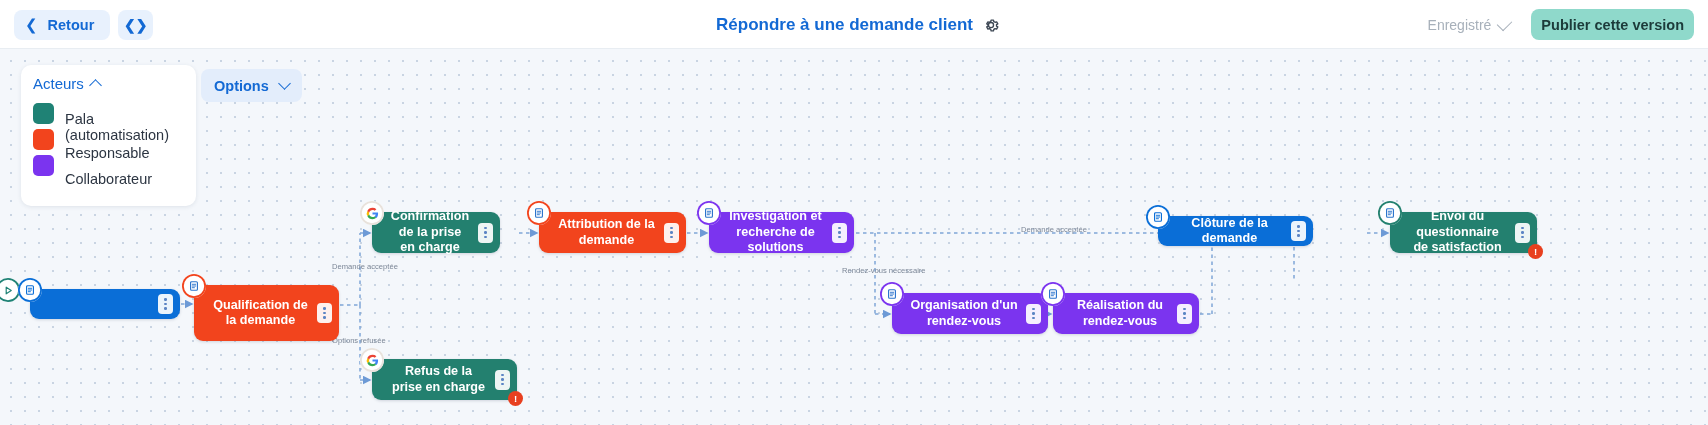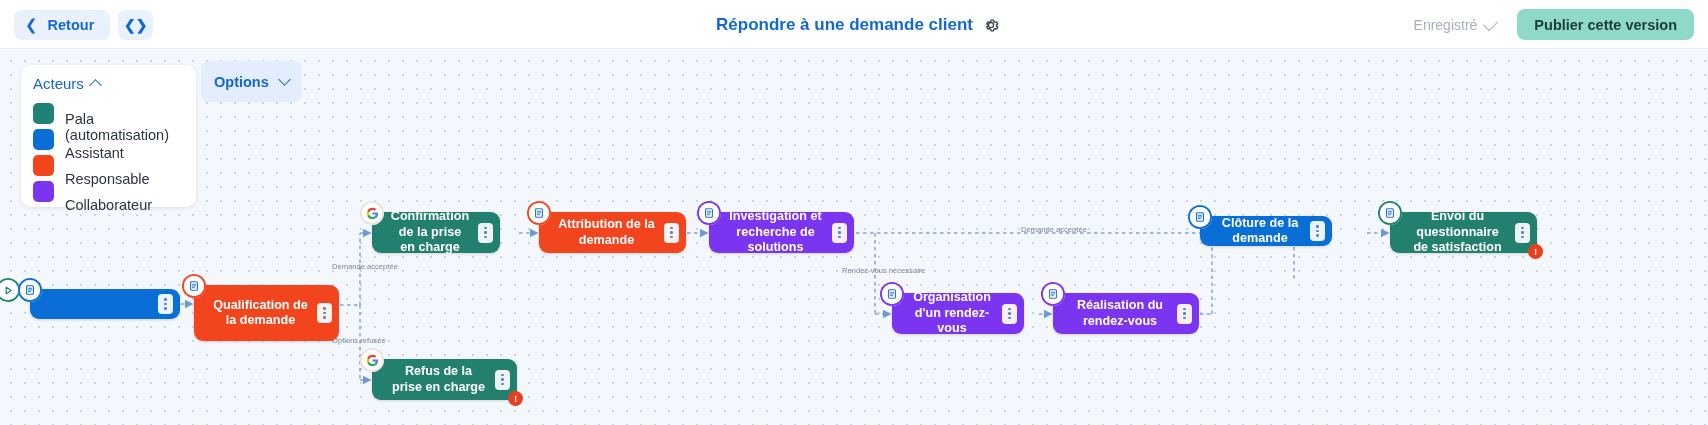--- a/index.html
+++ b/index.html
@@ -39,55 +39,55 @@
   .gear { width: 18px; height: 18px; pointer-events: auto; cursor: pointer; display:block; }
   .hdr-right {
     position: absolute; right: 14px; top: 0; height: 49px;
     display: flex; align-items: center; gap: 20px;
   }
   .saved { display: flex; align-items: center; gap: 7px; color: #a7b0ba; font-size: 14px; }
   .check { width: 13px; height: 9px; border-left: 1.6px solid #a7b0ba; border-bottom: 1.6px solid #a7b0ba;
            transform: rotate(-45deg); margin-bottom: 3px; }
   .btn-publish {
     background: #8fd9cb; color: #1c3b3a; border: none; border-radius: 8px;
-    height: 31px; padding: 0 17px; font-size: 14.5px; font-weight: 700;
+    height: 31px; padding: 0 10px; font-size: 14.5px; font-weight: 700;
     font-family: "Liberation Sans", sans-serif; cursor: pointer;
   }
 
   
   .canvas {
     position: absolute; left: 0; top: 49px; width: 1708px; height: 376px;
     background-color: #f4f7fb;
     background-image: radial-gradient(#c9d4e2 1px, transparent 1.1px);
     background-size: 14px 14px; background-position: 4px 5px;
     overflow: hidden;
   }
 
   
   .legend {
     position: absolute; left: 21px; top: 16px; width: 175px;
-    background: #fff; border-radius: 10px; padding: 10px 12px 3px 12px;
+    background: #fff; border-radius: 10px; padding: 10px 12px 28px 12px;
     box-shadow: 0 1px 4px rgba(30,50,80,.10);
   }
   .legend-hd { display: flex; align-items: center; gap: 7px; color: #1369d4;
                font-size: 15px; font-weight: 400; margin-bottom: 8px; cursor: pointer; }
   .caret-up { width: 9px; height: 9px; border-left: 1.7px solid #1369d4; border-top: 1.7px solid #1369d4;
               transform: rotate(45deg); margin-top: 4px; }
   .caret-dn { width: 9px; height: 9px; border-right: 1.7px solid #1369d4; border-bottom: 1.7px solid #1369d4;
               transform: rotate(45deg); margin-bottom: 4px; }
   .lg-row { display: flex; align-items: center; gap: 11px; height: 26px; }
   .sw { width: 21px; height: 21px; border-radius: 5px; flex: none; }
   .lg-label { font-size: 14.5px; color: #2c3542; margin-top: 28px; }
 
   
   .btn-options {
-    position: absolute; left: 201px; top: 12px;
+    position: absolute; left: 201px; top: 20px;
     display: flex; align-items: center; gap: 11px;
     background: #e3edfb; color: #1369d4; border: none; border-radius: 8px;
-    height: 41px; padding: 9px 13px; font-size: 14.5px; font-weight: 700;
+    height: 33px; padding: 9px 13px; font-size: 14.5px; font-weight: 700;
     font-family: "Liberation Sans", sans-serif; cursor: pointer;
   }
 
   
   .node {
     position: absolute; border-radius: 9px; color: #fff;
     display: flex; align-items: center; justify-content: center;
     text-align: center; font-size: 12.6px; font-weight: 700; line-height: 1.22;
     padding: 0 30px 0 18px; cursor: pointer;
     box-shadow: 0 1px 3px rgba(25,40,70,.16);
@@ -193,24 +193,20 @@
   <div class="legend">
     <div class="legend-hd">
       <span>Acteurs</span>
       <span class="caret-up"></span>
     </div>
     <div class="lg-row">
       <span class="sw" style="background:#1f8275"></span>
       <span class="lg-label">Pala (automatisation)</span>
     </div>
     <div class="lg-row">
-      <span class="sw" style="background:#0a6ed7"></span>
-      <span class="lg-label">Assistant</span>
-    </div>
-    <div class="lg-row">
       <span class="sw" style="background:#f2441d"></span>
       <span class="lg-label">Responsable</span>
     </div>
     <div class="lg-row">
       <span class="sw" style="background:#7b34ef"></span>
       <span class="lg-label">Collaborateur</span>
     </div>
   </div>
 
   <button class="btn-options">
@@ -297,21 +293,21 @@
         </svg>
     </span>
     <span class="lbl">Attribution de la demande</span>
     <span class="kebab">
         <i></i>
         <i></i>
         <i></i>
       </span>
   </div>
 
-  <div class="node" style="left:892px;top:244px;width:132px;height:41px;background:#7b34ef">
+  <div class="node" style="left:892px;top:244px;width:156px;height:41px;background:#7b34ef">
     <span class="badge badge-doc" style="--bc:#7b34ef">
       <svg width="12" height="12" viewBox="0 0 14 14">
           <rect x="3" y="2" width="8" height="10" rx="1.2" fill="none" stroke="#2b74cc" stroke-width="1.3"></rect>
           <path d="M5 5h4M5 7h4M5 9h2.5" stroke="#2b74cc" stroke-width="1.1" stroke-linecap="round"></path>
         </svg>
     </span>
     <span class="lbl">Organisation d'un rendez-vous</span>
     <span class="kebab">
         <i></i>
         <i></i>
@@ -327,21 +323,21 @@
         </svg>
     </span>
     <span class="lbl">Réalisation du rendez-vous</span>
     <span class="kebab">
         <i></i>
         <i></i>
         <i></i>
       </span>
   </div>
 
-  <div class="node" style="left:1200px;top:167px;width:132px;height:30px;background:#0a6ed7">
+  <div class="node" style="left:1158px;top:167px;width:155px;height:30px;background:#0a6ed7">
     <span class="badge badge-doc" style="--bc:#0a6ed7">
       <svg width="12" height="12" viewBox="0 0 14 14">
           <rect x="3" y="2" width="8" height="10" rx="1.2" fill="none" stroke="#0a6ed7" stroke-width="1.3"></rect>
           <path d="M5 5h4M5 7h4M5 9h2.5" stroke="#0a6ed7" stroke-width="1.1" stroke-linecap="round"></path>
         </svg>
     </span>
     <span class="lbl">Clôture de la demande</span>
     <span class="kebab">
         <i></i>
         <i></i>

